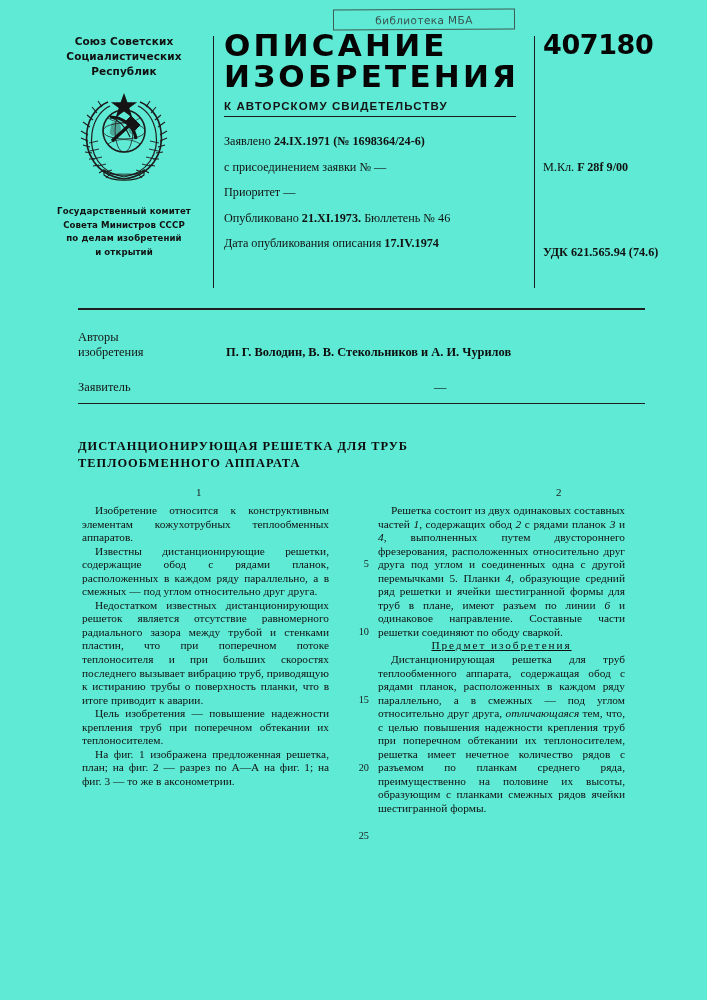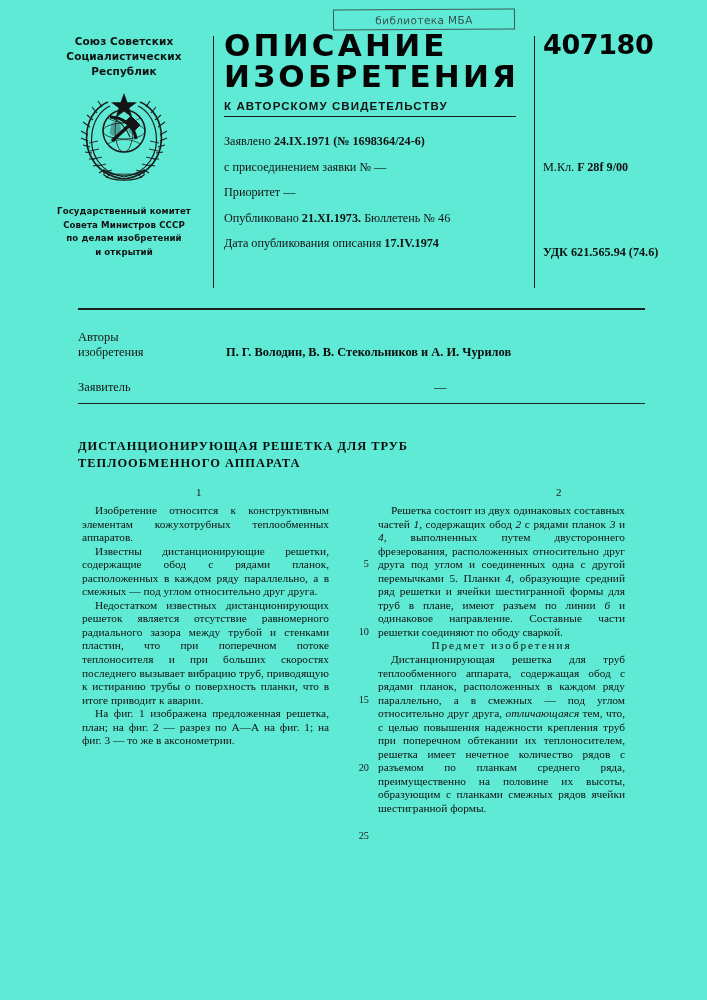--- a/index.html
+++ b/index.html
@@ -216,20 +216,21 @@
     text-indent: 13px;
   }
   .body-col i { font-style: italic; }
 
   .section-head {
     margin: 17px 0 16px 0;
     text-align: center;
     text-indent: 0 !important;
     letter-spacing: 1.9px;
     font-size: 11.3px;
+    text-decoration: underline;
   }
 
   
   .linenums {
     position: absolute;
     left: 349px;
     top: 504px;
     width: 20px;
     font-size: 10.3px;
     color: #1a1a1a;
@@ -374,20 +375,21 @@
     <span style="top:122px">10</span>
     <span style="top:190px">15</span>
     <span style="top:258px">20</span>
     <span style="top:326px">25</span>
   </div>
 
   <div class="body-col left">
     <p>Изобретение относится к конструктивным элементам кожухотрубных теплообменных аппаратов.</p>
     <p>Известны дистанционирующие решетки, содержащие обод с рядами планок, расположенных в каждом ряду параллельно, а в смежных — под углом относительно друг друга.</p>
     <p>Недостатком известных дистанционирующих решеток является отсутствие равномерного радиального зазора между трубой и стенками пластин, что при поперечном потоке теплоносителя и при больших скоростях последнего вызывает вибрацию труб, приводящую к истиранию трубы о поверхность планки, что в итоге приводит к аварии.</p>
+    <p>Цель изобретения — повышение надежности крепления труб при поперечном обтекании их теплоносителем.</p>
     <p>На фиг. 1 изображена предложенная решетка, план; на фиг. 2 — разрез по А—А на фиг. 1; на фиг. 3 — то же в аксонометрии.</p>
   </div>
 
   <div class="body-col right">
     <p>
       <span>Решетка состоит из двух одинаковых составных частей </span><i>1</i><span>, содержащих обод </span><i>2</i><span> с рядами планок </span><i>3</i><span> и </span><i>4</i><span>, выполненных путем двустороннего фрезерования, расположенных относительно друг друга под углом и соединенных одна с другой перемычками 5. Планки </span><i>4</i><span>, образующие средний ряд решетки и ячейки шестигранной формы для труб в плане, имеют разъем по линии </span><i>6</i><span> и одинаковое направление. Составные части решетки соединяют по ободу сваркой.</span>
     </p>
 
     <p class="section-head">Предмет изобретения</p>
 

